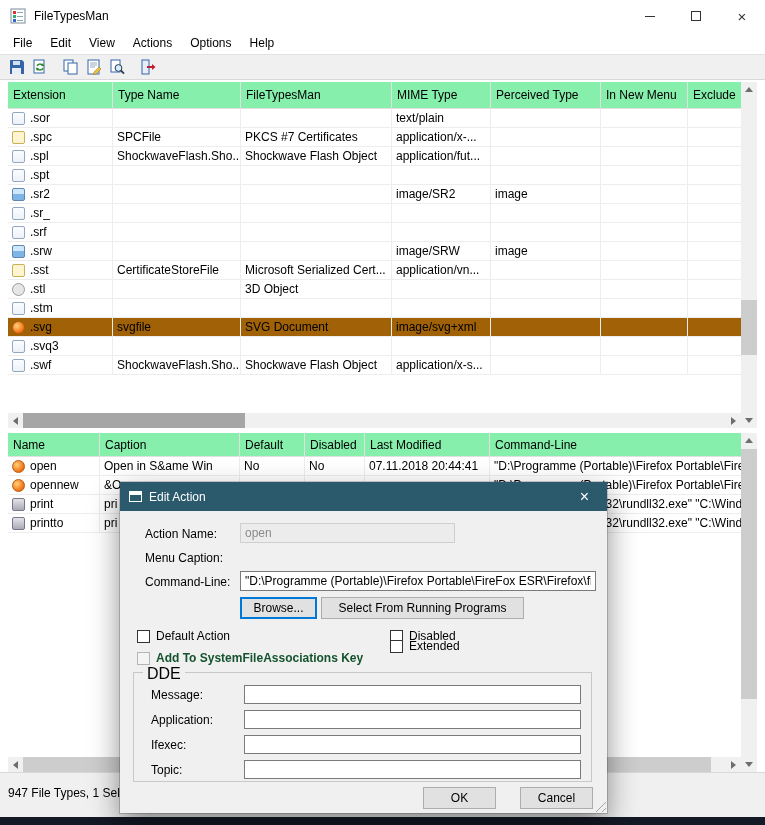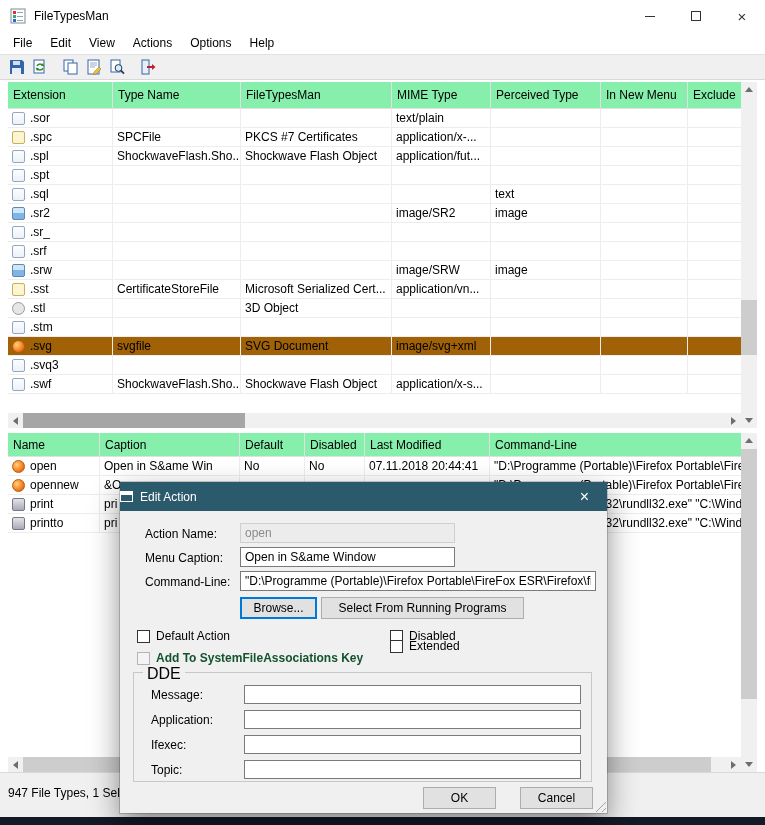--- a/index.html
+++ b/index.html
@@ -76,21 +76,21 @@
   .main-hthumb { position:absolute; left:15px; top:0; width:222px; height:15px; background:#a6a6a6; }
   .bottom-hthumb { position:absolute; left:15px; top:0; width:688px; height:15px; background:#cdcdcd; }
 
   
   .statusbar { position:absolute; left:0; top:772px; width:765px; height:45px; background:#f0f0f0; border-top:1px solid #d9d9d9; padding:13px 0 0 8px; font-size:12px; color:#000; }
   .taskbar-strip { position:absolute; left:0; top:817px; width:765px; height:8px; background:#141926; }
 
   
   .dialog { position:absolute; left:120px; top:482px; width:487px; height:331px; background:#f0f0f0; z-index:50;
             box-shadow:0 12px 28px rgba(0,0,0,.45), 0 0 0 1px rgba(0,0,0,.18); }
-  .dlg-title { height:29px; background:#2b5a6c; color:#fff; display:flex; align-items:center; font-size:12px; }
+  .dlg-title { height:29px; background:#2b5a6c; color:#fff; display:flex; align-items:center; padding-left:9px; font-size:12px; }
   .dlg-app-icon { width:13px; height:11px; border:1px solid #fff; border-top:4px solid #fff; margin-right:7px; }
   .dlg-close { margin-left:auto; width:45px; height:29px; display:flex; align-items:center; justify-content:center; color:#fff; font-size:16px; line-height:1; }
   .dlg-body { position:relative; width:100%; height:302px; }
   .f-label { position:absolute; left:25px; font-size:12px; color:#000; }
   .f-input { position:absolute; height:20px; border:1px solid #7a7a7a; background:#fff; font-family:"Liberation Sans",sans-serif; font-size:12px; padding:0 4px; }
   .f-input.disabled-input { background:#ececec; color:#8a8a8a; border-color:#cfcfcf; }
   .dlg-btn { position:absolute; height:22px; background:#e1e1e1; border:1px solid #adadad; font-family:"Liberation Sans",sans-serif; font-size:12px; color:#000; }
   .dlg-btn.focused { border:2px solid #0078d7; }
   .chk { position:absolute; display:flex; align-items:center; }
   .chk .box { width:13px; height:13px; border:1px solid #333; background:#fff; margin-right:6px; flex:0 0 13px; }
@@ -249,32 +249,20 @@
         </div>
         <div class="cell c1"></div>
         <div class="cell c2"></div>
         <div class="cell c3"></div>
         <div class="cell c4"></div>
         <div class="cell c5"></div>
         <div class="cell c6"></div>
       </div>
       <div class="trow">
         <div class="cell c0">
-          <span class="rowicon icon-generic"></span>
-          <span>.sql</span>
-        </div>
-        <div class="cell c1"></div>
-        <div class="cell c2"></div>
-        <div class="cell c3"></div>
-        <div class="cell c4">text</div>
-        <div class="cell c5"></div>
-        <div class="cell c6"></div>
-      </div>
-      <div class="trow">
-        <div class="cell c0">
           <span class="rowicon icon-image"></span>
           <span>.sr2</span>
         </div>
         <div class="cell c1"></div>
         <div class="cell c2"></div>
         <div class="cell c3">image/SR2</div>
         <div class="cell c4">image</div>
         <div class="cell c5"></div>
         <div class="cell c6"></div>
       </div>
@@ -496,21 +484,20 @@
     <span>Edit Action</span>
     <div class="dlg-close">
         <span>×</span>
       </div>
   </div>
   <div class="dlg-body">
     <span class="f-label" style="top:16px;">Action Name:</span>
     <input class="f-input disabled-input" style="left: 120px; top: 12px; width: 215px;" readonly="" value="open">
 
     <span class="f-label" style="top:40px;">Menu Caption:</span>
-    <input class="f-input" style="left: 120px; top: 36px; width: 215px;" value="Open in S&amp;ame Window">
 
     <span class="f-label" style="top:64px;">Command-Line:</span>
     <input class="f-input" style="left: 120px; top: 60px; width: 356px;" value="&quot;D:\Programme (Portable)\Firefox Portable\FireFox ESR\Firefox\firefox.">
 
     <button class="dlg-btn focused" style="left:120px; top:86px; width:77px;">Browse...</button>
     <button class="dlg-btn" style="left:201px; top:86px; width:203px;">Select From Running Programs</button>
 
     <div class="chk" style="left:17px; top:118px;">
       <span class="box"></span>
       <span class="chk-label">Default Action</span>

